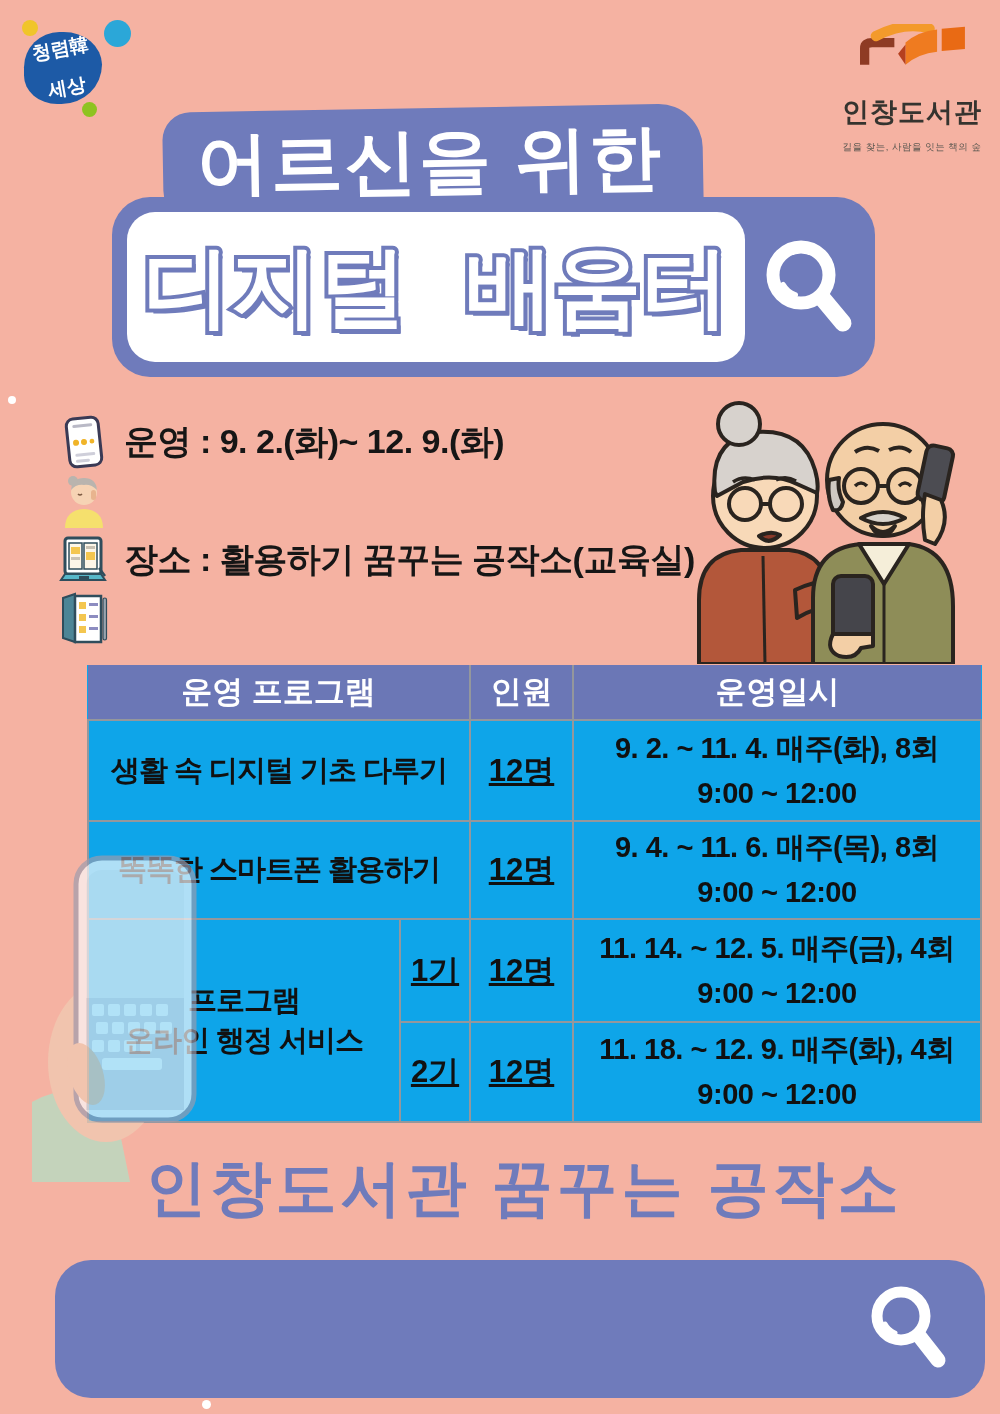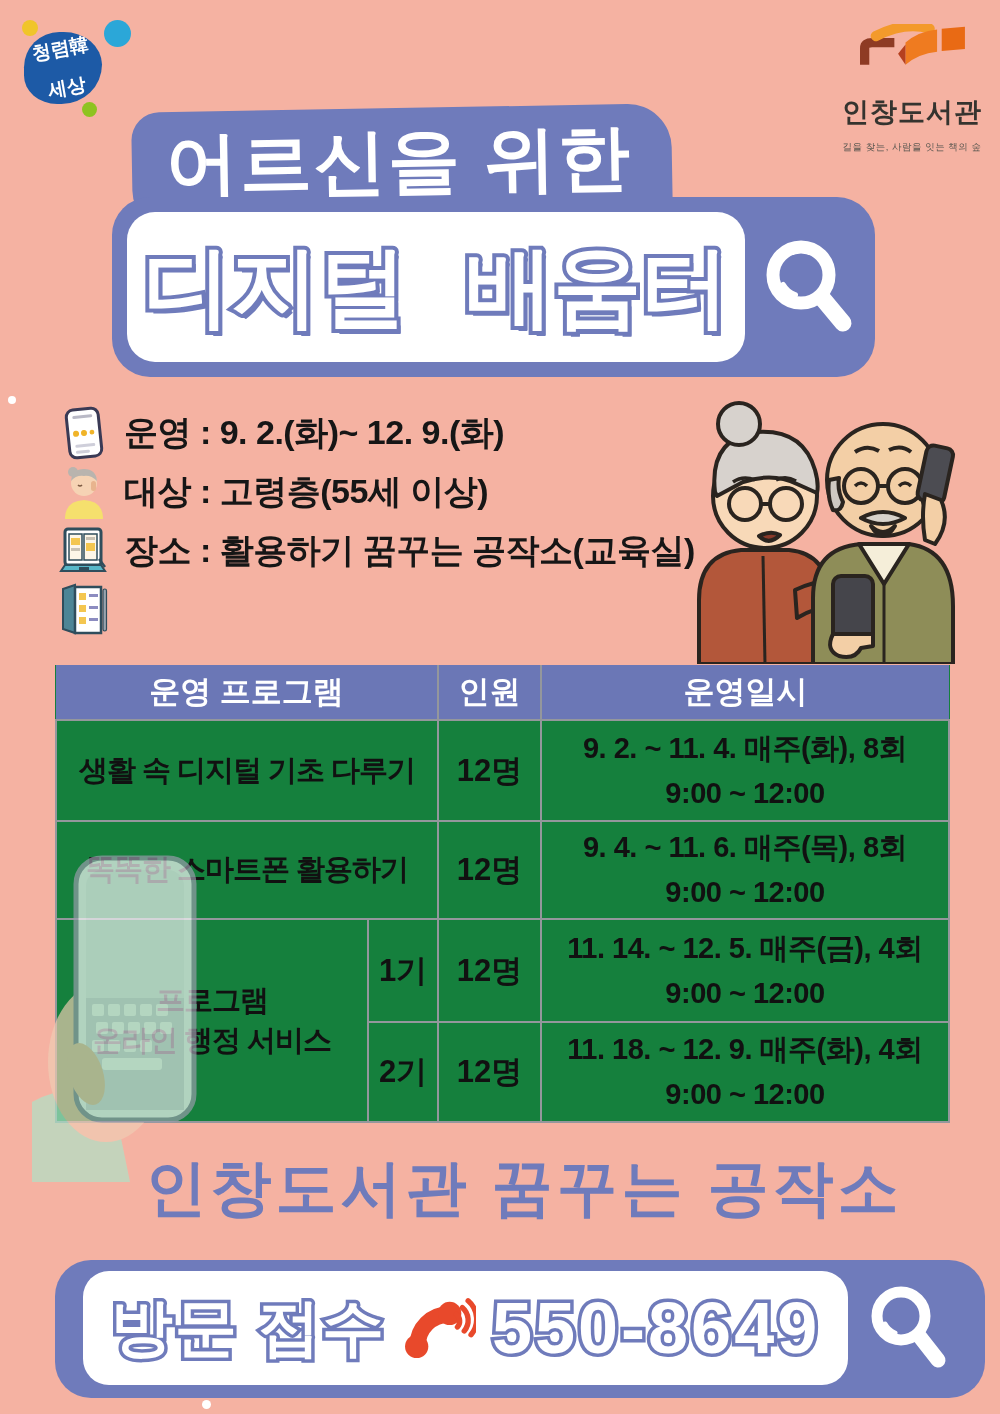--- a/index.html
+++ b/index.html
@@ -21,21 +21,21 @@
   }
   .dot { position:absolute; border-radius:50%; }
   .dot-yellow { left:14px; top:12px; width:16px; height:16px; background:#f0c52a; }
   .dot-cyan   { left:96px; top:12px; width:27px; height:27px; background:#2ba7d8; }
   .dot-green  { left:74px; top:94px; width:15px; height:15px; background:#8ec320; }
   
   .lib-logo { position:absolute; left:832px; top:24px; width:160px; text-align:center; z-index:5; }
   .lib-name { font-size:27px; font-weight:bold; color:#35342f; letter-spacing:1px; margin-top:14px; }
   .lib-tagline { font-size:9.5px; color:#5a5750; letter-spacing:0.5px; margin-top:11px; }
   
-  .eyebrow-wrap { position:absolute; left:132px; top:108px; z-index:6; }
+  .eyebrow-wrap { position:absolute; left:163px; top:108px; z-index:6; }
   .eyebrow-blob {
     display:inline-block; background:#6f7bbb; padding:6px 40px 16px 34px;
     border-radius:28px 44px 22px 40px; transform:rotate(-1deg);
   }
   .eyebrow-text { color:#fff; font-size:72px; font-weight:bold; letter-spacing:2px; }
   .title-box {
     position:absolute; left:112px; top:197px; width:763px; height:180px;
     background:#6f7bbb; border-radius:38px; z-index:6;padding-left:8px;
   }
   .title-box-inner {
@@ -45,37 +45,37 @@
   .outlined {
     color:#fff; font-weight:bold;
     -webkit-text-stroke:8px #6f7bbb; paint-order:stroke fill;
   }
   .title-main {
     font-size:88px; letter-spacing:0px; word-spacing:34px;
     text-shadow:4px 5px 0 #6f7bbb;
   }
   .title-mag { position:absolute; right:14px; top:40px; }
   
-  .info-list { position:absolute; left:58px; top:403px; z-index:3; list-style:none; }
+  .info-list { position:absolute; left:58px; top:412px; z-index:3; list-style:none; }
   .info-row { display:flex; align-items:center; height:59px; }
   .info-icon { width:52px; height:54px; flex:0 0 52px; display:flex; align-items:center; justify-content:center; }
   .info-text { font-size:34px; font-weight:bold; color:#161616; letter-spacing:-0.5px; white-space:nowrap; margin-left:14px; }
   
   .couple { position:absolute; left:683px; top:394px; z-index:2; }
   
   .prog-table-wrap { position:absolute; left:55px; top:665px; z-index:1; }
-  table.prog { border-collapse:collapse; table-layout:fixed; width:893px; background:#15803d; }
+  table.prog { border-collapse:collapse; table-layout:fixed; width:893px; background:#0ea5e9;margin-left:32px; }
   table.prog th, table.prog td { border:2px solid #94979c; text-align:center; vertical-align:middle; }
   table.prog th {
     background:#6b77b6; color:#fff; font-size:31px; font-weight:bold;
     letter-spacing:0px; height:55px; border-top:none;
   }
   table.prog th:first-child { border-left:none; } table.prog th:last-child { border-right:none; }
   td.program { font-size:29px; font-weight:bold; color:#111; letter-spacing:-1px; }
-  td.count, td.session { font-size:31px; font-weight:bold; color:#111; }
+  td.count, td.session { font-size:31px; font-weight:bold; color:#111;text-decoration:underline; }
   td.schedule { font-size:29px; font-weight:bold; color:#111; letter-spacing:-0.5px; line-height:1.55; }
   .r1 { height:101px; } .r2 { height:98px; } .r3 { height:103px; } .r4 { height:100px; }
   
   .hand-overlay { position:absolute; left:32px; top:850px; z-index:4; opacity:0.68; }
   
   .footer-title {
     position:absolute; left:0; top:1148px; width:100%; text-align:center;
     font-size:61px; font-weight:bold; color:#6f7bbb; letter-spacing:4px; z-index:3;margin-left:24px;
   }
   .bottom-bar {
@@ -161,21 +161,20 @@
       <span class="info-icon">
         <svg width="46" height="54" viewBox="0 0 46 54">
           <path d="M4 54 Q4 36 23 35 Q42 36 42 54 Z" fill="#f5e06d"></path>
           <circle cx="23" cy="18" r="13" fill="#f6d3b4"></circle>
           <path d="M10 16 Q11 4 23 4 Q35 4 36 16 Q30 10 23 11 Q15 10 10 16 Z" fill="#b9b4ae"></path>
           <circle cx="12" cy="7" r="5" fill="#b9b4ae"></circle>
           <rect x="30" y="16" width="5" height="10" rx="2.5" fill="#e8b48e"></rect>
           <path d="M17 20 q2 2 4 0" stroke="#7c5a42" stroke-width="1.6" fill="none"></path>
         </svg>
       </span>
-      <span class="info-text">대상 : 고령층(55세 이상)</span>
     </li>
     <li class="info-row">
       <span class="info-icon">
         <svg width="50" height="52" viewBox="0 0 50 52">
           <rect x="6" y="4" width="36" height="36" rx="3" fill="#fff" stroke="#2f4d5c" stroke-width="3"></rect>
           <rect x="10" y="9" width="13" height="26" fill="#fdf6e8" stroke="#2f4d5c" stroke-width="1.5"></rect>
           <rect x="25" y="9" width="13" height="26" fill="#fdf6e8" stroke="#2f4d5c" stroke-width="1.5"></rect>
           <rect x="12" y="13" width="9" height="7" fill="#f4c64f"></rect>
           <rect x="12" y="23" width="9" height="3" fill="#c9c2b4"></rect>
           <rect x="27" y="12" width="9" height="3" fill="#c9c2b4"></rect>
@@ -329,34 +328,20 @@
         <rect x="92" y="190" width="12" height="12" rx="2"></rect>
         <rect x="108" y="190" width="12" height="12" rx="2"></rect>
       <rect x="70" y="208" width="60" height="12" rx="3"></rect>
     </g>
     <ellipse cx="54" cy="224" rx="17" ry="32" fill="#f0cdb4" transform="rotate(-18 54 224)"></ellipse>
   </svg>
 
   <div class="footer-title">인창도서관 꿈꾸는 공작소</div>
 
   <div class="bottom-bar">
-    <div class="bottom-inner">
-      <span class="outlined cta-text">방문 접수</span>
-      <svg width="74" height="66" viewBox="0 0 76 68">
-        <path d="M16 52 A32 32 0 0 1 48 20" stroke="#e8492b" stroke-width="17" stroke-linecap="round" fill="none"></path>
-        <circle cx="15" cy="53" r="12" fill="#e8492b"></circle>
-        <circle cx="49" cy="19" r="12" fill="#e8492b"></circle>
-        <g stroke="#e8492b" stroke-width="5.5" fill="none" stroke-linecap="round">
-          <path d="M56 20 a9 9 0 0 1 1 13"></path>
-          <path d="M62 13 a17 17 0 0 1 2 24"></path>
-          <path d="M68 6 a25 25 0 0 1 3 35"></path>
-        </g>
-      </svg>
-      <span class="outlined phone-num">550-8649</span>
-    </div>
     <svg class="bottom-mag" width="86" height="94" viewBox="0 0 86 94">
       <circle cx="34" cy="32" r="24" fill="none" stroke="#fff" stroke-width="11"></circle>
       <path d="M18 40 a19 19 0 0 0 10 9" fill="none" stroke="#fff" stroke-width="5" stroke-linecap="round"></path>
       <line x1="53" y1="53" x2="71" y2="76" stroke="#fff" stroke-width="15" stroke-linecap="round"></line>
     </svg>
   </div>
 
 </div>
 
 </body></html>

